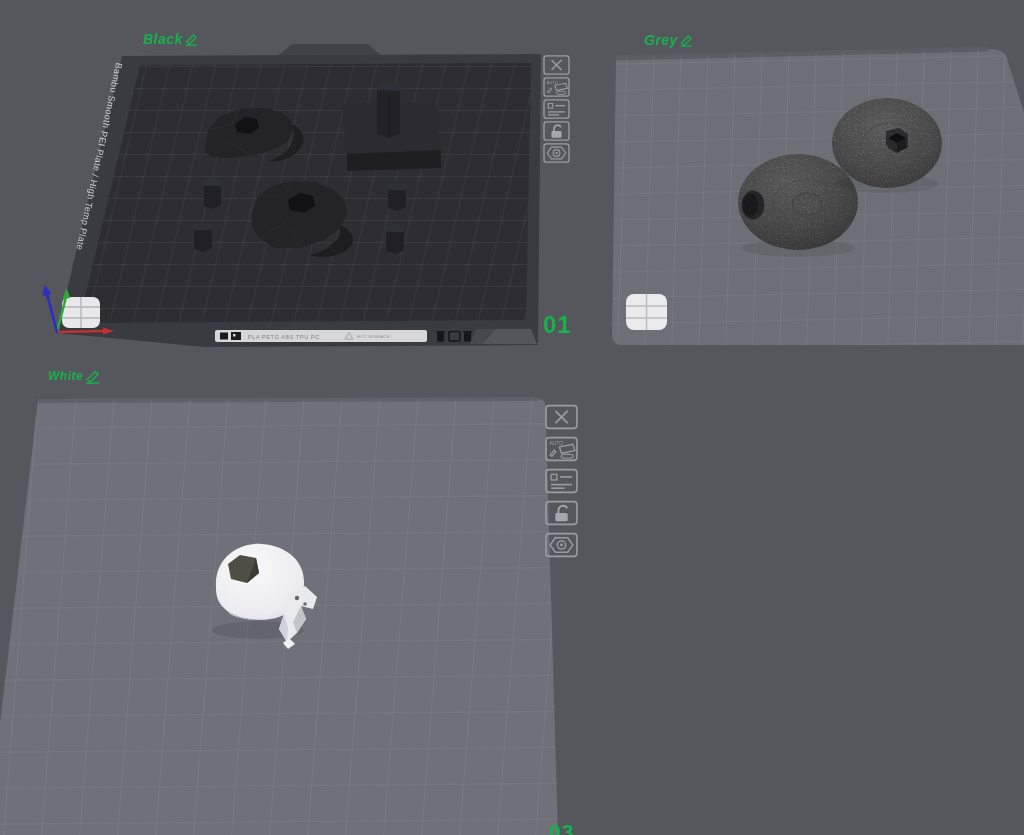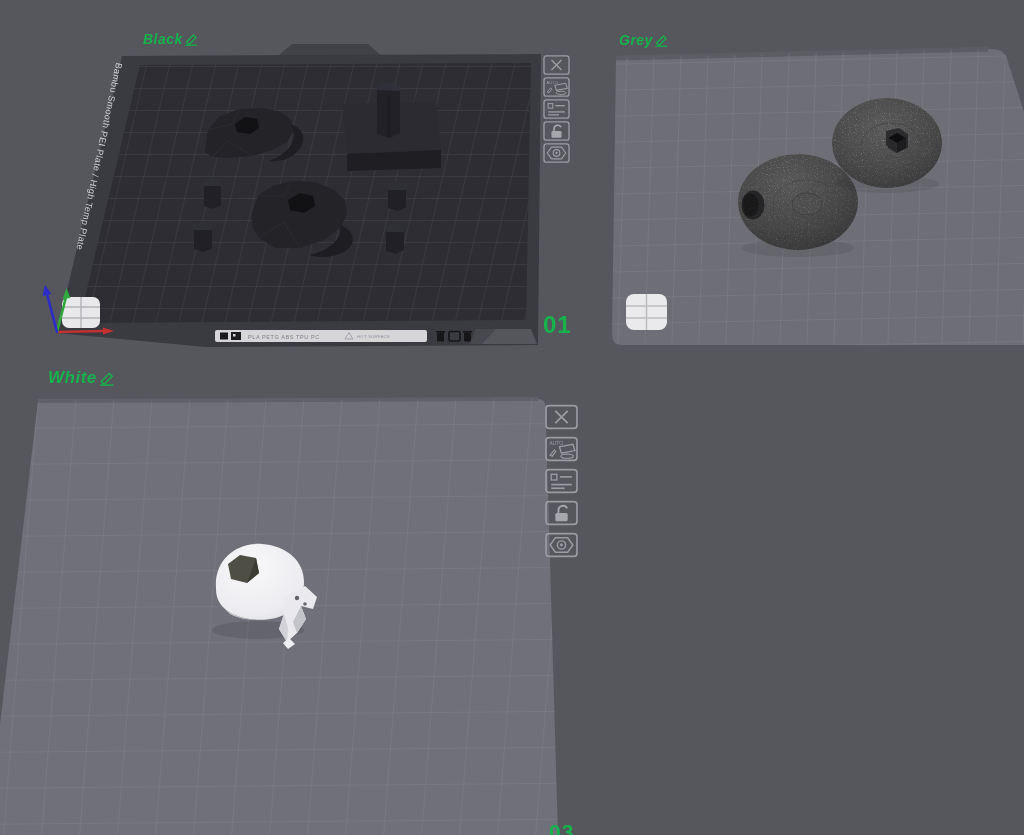--- a/index.html
+++ b/index.html
@@ -203,21 +203,21 @@
       <ellipse cx="287" cy="105" rx="55" ry="45" fill="url(#gdome2)"></ellipse>
       <ellipse cx="291" cy="108" rx="30" ry="23" fill="none" stroke="#88888c" stroke-width="1" opacity="0.7"></ellipse>
       <polygon points="286,93 299,90 308,96 308,110 295,114 286,107" fill="#58585c"></polygon>
       <polygon points="297,95 306,100 297,105 288,100" fill="#1c1c1f"></polygon>
       <polygon points="306,100 306,110 297,115 297,105" fill="#3a3a3e"></polygon>
       <polygon points="288,100 297,105 297,115 288,110" fill="#505055"></polygon>
       <ellipse cx="287" cy="105" rx="55" ry="45" filter="url(#stipple)" opacity="0.5"></ellipse>
     </g>
   </svg>
 
-  <div class="abs plate-label" style="left:619px;top:32px;font-size:14px;">
+  <div class="abs plate-label" style="left:644px;top:32px;font-size:14px;">
     <span class="txt">Grey</span>
     <svg width="17" height="14" viewBox="0 0 16 14">
       <path d="M3,10 L10,3 L12.5,5.5 L5.5,12.5 Z" fill="none" stroke="#16b24c" stroke-width="1.3"></path>
       <line x1="2" y1="13.2" x2="13.5" y2="13.2" stroke="#16b24c" stroke-width="1.3"></line>
     </svg>
   </div>
 
   <svg class="abs" style="left:0;top:392px" width="600" height="443" viewBox="0 0 600 443">
     <defs>
       <pattern id="gridC" width="38" height="36" patternUnits="userSpaceOnUse" patternTransform="skewX(-5) rotate(-0.5)">
@@ -241,21 +241,21 @@
       <polygon points="256,166 259,181 247,191 249,186 254,172" fill="#3c3c34"></polygon>
       <path d="M284,206 L305,194 L317,205 L313,217 L301,214 L306,227 L297,241 L287,250 L279,237 L284,222 Z" fill="#e9e9ee"></path>
       <path d="M301,214 L306,227 L297,241 L293,230 Z" fill="#c3c3ca"></path>
       <path d="M284,222 L279,237 L287,250 L288,236 Z" fill="#d2d2d8"></path>
       <circle cx="297" cy="206" r="2.2" fill="#63636b"></circle>
       <circle cx="305" cy="212" r="1.8" fill="#6a6a72"></circle>
       <path d="M289,246 L295,252 L288,257 L283,251 Z" fill="#efeff3"></path>
     </g>
   </svg>
 
-  <div class="abs plate-label" style="left:48px;top:368px;font-size:17px;">
+  <div class="abs plate-label" style="left:48px;top:368px;font-size:12px;">
     <span class="txt">White</span>
     <svg width="20" height="16" viewBox="0 0 16 14">
       <path d="M3,10 L10,3 L12.5,5.5 L5.5,12.5 Z" fill="none" stroke="#16b24c" stroke-width="1.3"></path>
       <line x1="2" y1="13.2" x2="13.5" y2="13.2" stroke="#16b24c" stroke-width="1.3"></line>
     </svg>
   </div>
 
   <div class="abs plate-number" style="left:549px;top:820px;font-size:21px;">03</div>
 
   <div class="abs toolbar tb-lg" style="left:545px;top:404px;">

